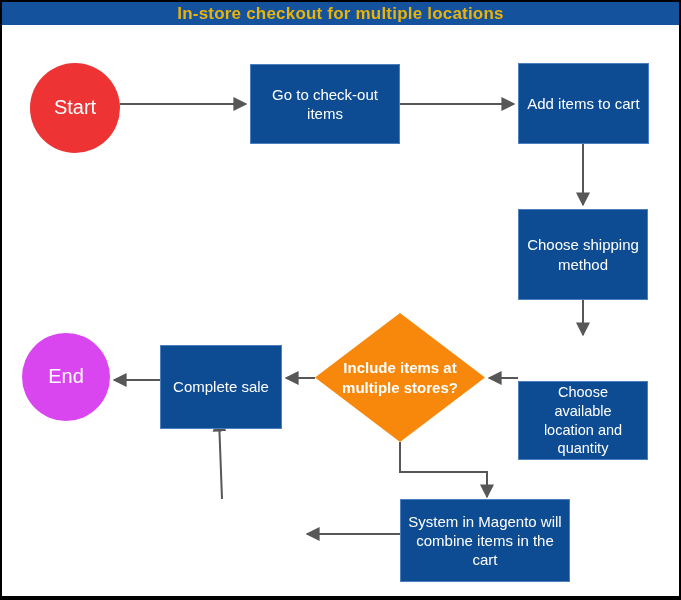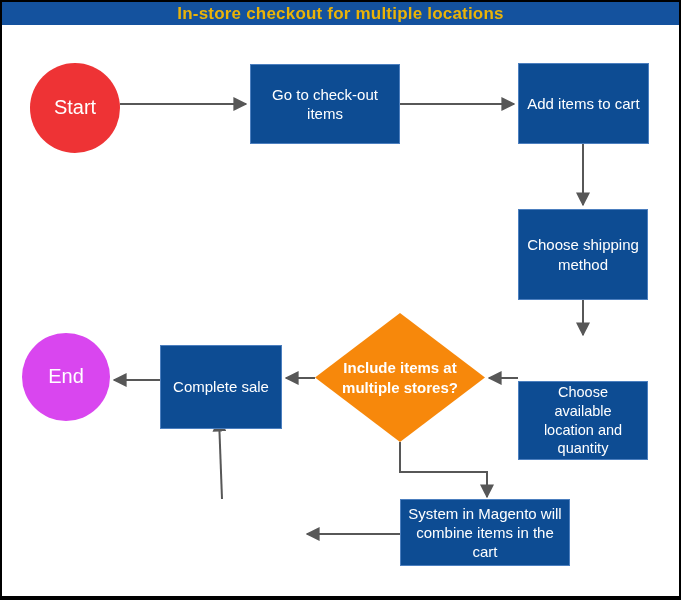--- a/index.html
+++ b/index.html
@@ -103,18 +103,18 @@
 
     <div class="node process" style="left:158px;top:343px;width:122px;height:84px;">
       <span class="lbl">Complete sale</span>
     </div>
 
     <div class="node circle end" style="left:20px;top:331px;width:88px;height:88px;">
       <span class="lbl">End</span>
     </div>
 
 
-    <div class="node process" style="left:398px;top:497px;width:170px;height:67px;">
+    <div class="node process" style="left:398px;top:497px;width:170px;height:83px;">
       <span class="lbl">System in Magento will combine items in the cart</span>
     </div>
 
   </div>
 </div>
 
 </body></html>

